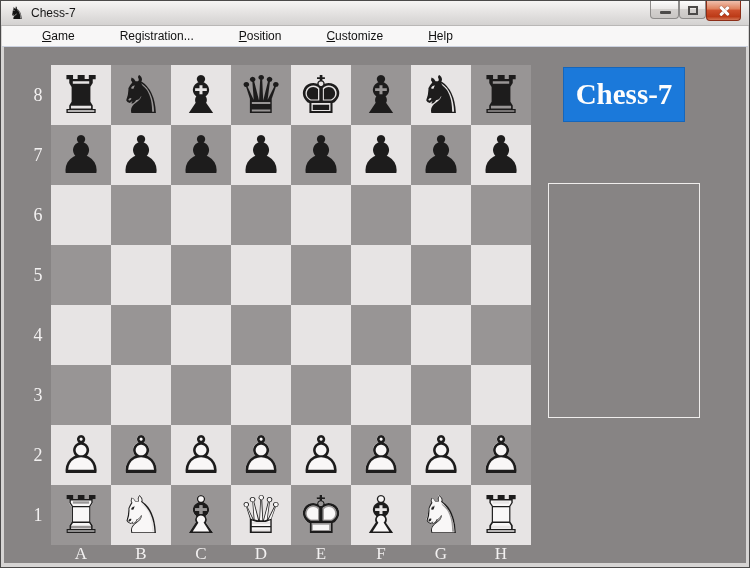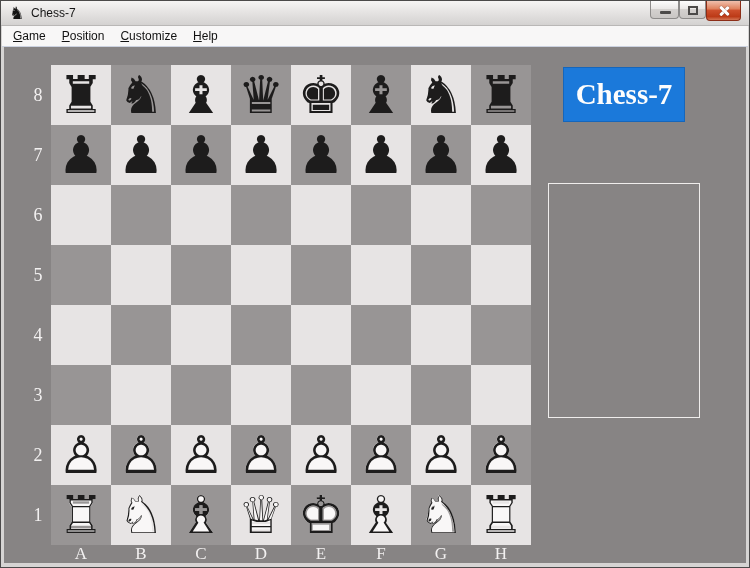--- a/index.html
+++ b/index.html
@@ -46,21 +46,21 @@
   }
   .close-glyph::before{transform:rotate(45deg);}
   .close-glyph::after{transform:rotate(-45deg);}
   
   .menubar{
     position:absolute;left:1px;right:1px;top:25px;height:21px;
     background:#f8f7f7;border-bottom:1px solid #ccd2e0;
     display:flex;align-items:center;padding-left:3px;
     font-size:12px;color:#111;
   }
-  .menu-item{padding:3px 8px;cursor:default;}
+  .menu-item{padding:3px 8px;cursor:default;margin-left:29px;}
   .menu-item u{text-decoration:underline;}
   
   .client{
     position:absolute;left:3px;right:3px;top:46px;bottom:4px;
     background:var(--bg,#878484);overflow:hidden;
   }
   .rank-labels{
     position:absolute;left:24px;top:18px;width:20px;
     font-family:"Liberation Serif","DejaVu Serif",serif;
     font-size:18px;color:#f3f1f1;text-align:center;
@@ -114,20 +114,21 @@
         <span class="max-glyph"></span>
       </div>
       <div class="wbtn close" title="Close">
         <span class="close-glyph"></span>
       </div>
     </div>
   </div>
 
   <div class="menubar" id="menubar">
       <div class="menu-item"><u>G</u>ame</div>
+      <div class="menu-item">Registration...</div>
       <div class="menu-item"><u>P</u>osition</div>
       <div class="menu-item"><u>C</u>ustomize</div>
       <div class="menu-item"><u>H</u>elp</div>
     </div>
 
   <div class="client">
     <div class="rank-labels" id="rank-labels">
         <div>8</div>
         <div>7</div>
         <div>6</div>

